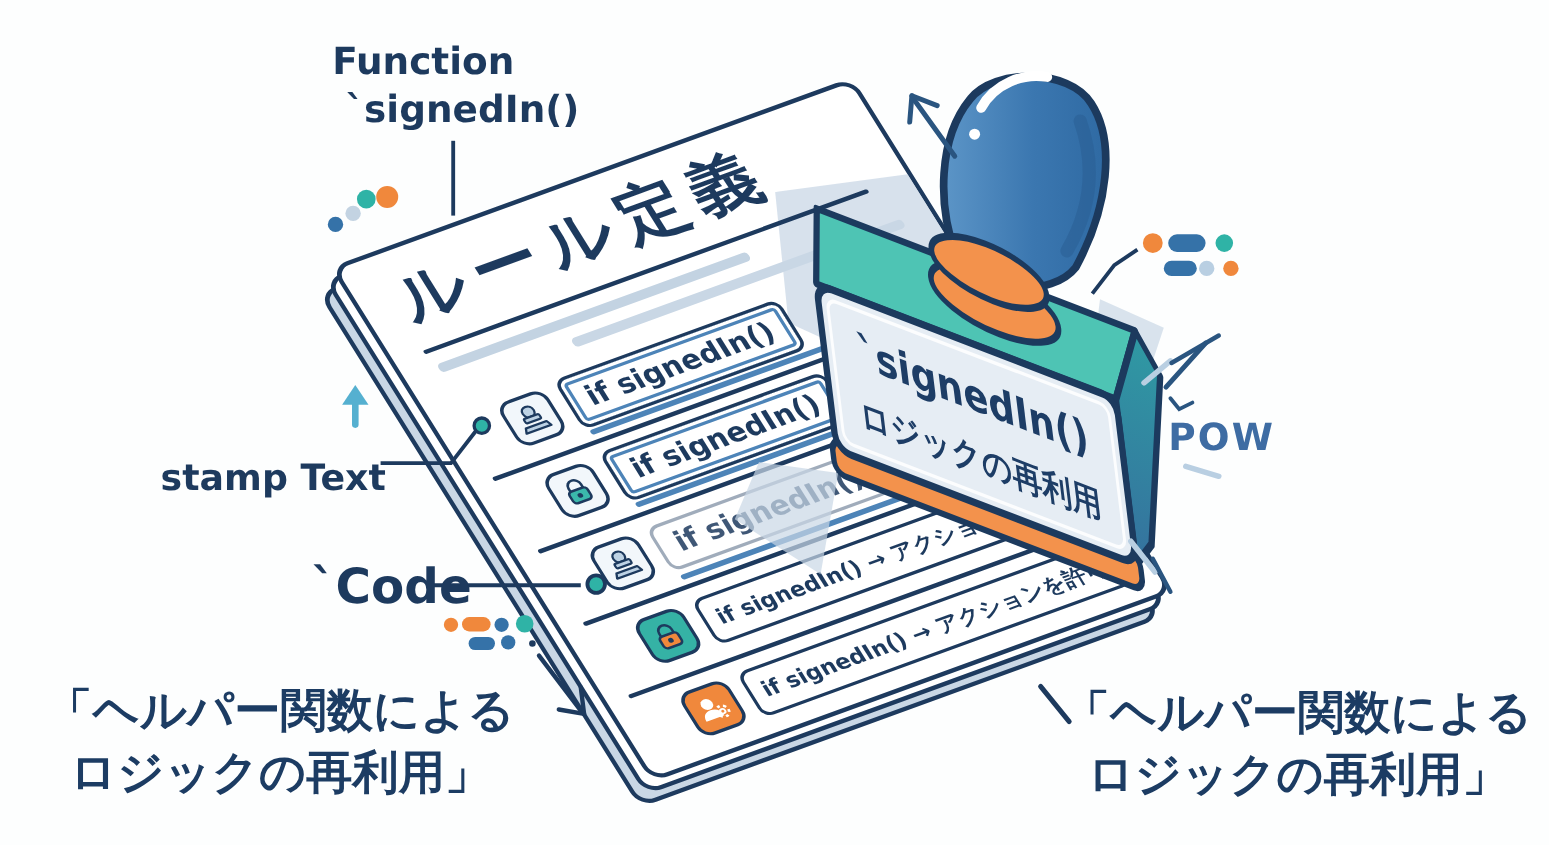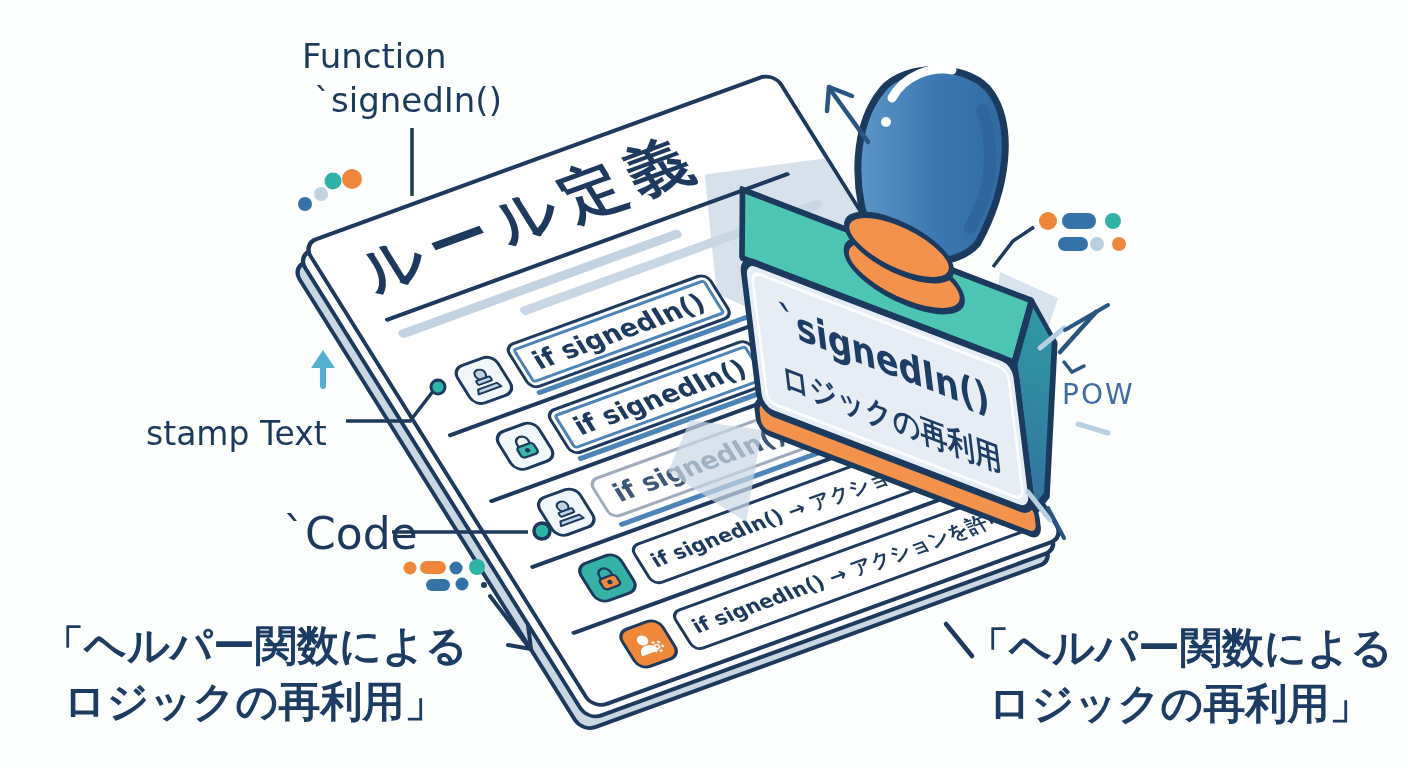--- a/index.html
+++ b/index.html
@@ -35,26 +35,26 @@
   .pill.stamped{border-color:rgba(29,58,94,.42); color:rgba(29,58,94,.85); background:rgba(255,255,255,.6);}
   .pill.small{font-size:20px; padding:7px 10px;}
   .stamp-shadow-onpage{position:absolute; left:330px; top:70px; width:180px; height:290px; background:#c9d7e5; opacity:.75;
     clip-path:polygon(30% 0, 100% 10%, 78% 100%, 0 40%);}
   
   .layer{position:absolute; left:0; top:0; pointer-events:none;}
   #shadow-svg{z-index:2;}
   #stamp-svg{z-index:5;}
   #overlay-svg{z-index:6;}
   
-  .lbl{position:absolute; font-weight:400; color:#1d3a5e; z-index:8; white-space:nowrap;}
+  .lbl{position:absolute; font-weight:700; color:#1d3a5e; z-index:8; white-space:nowrap;}
   #function-label{left:302px; top:34px; font-size:34px; line-height:44px;}
   #function-label .l2{margin-left:12px;}
   #stamp-text-label{left:146px; top:398px; font-size:33px;margin-top:16px;}
   #code-label{left:283px; top:508px; font-size:44px;}
-  #pow-label{left:1062px; top:378px; font-size:28px; color:#3e6ca3; letter-spacing:2px;}
+  #pow-label{left:1062px; top:378px; font-size:34px; color:#3e6ca3; letter-spacing:2px;}
   .caption{position:absolute; font-size:42px; font-weight:800; color:#1c3c63; text-align:center; line-height:56px; z-index:8;}
   #caption-left{left:40px; top:618px; width:430px;}
   #caption-right{left:960px; top:620px; width:440px;}
 </style>
 </head>
 <body>
 
 <div class="page-wrap">
   <div class="sheet back"></div>
   <div class="sheet mid"></div>

